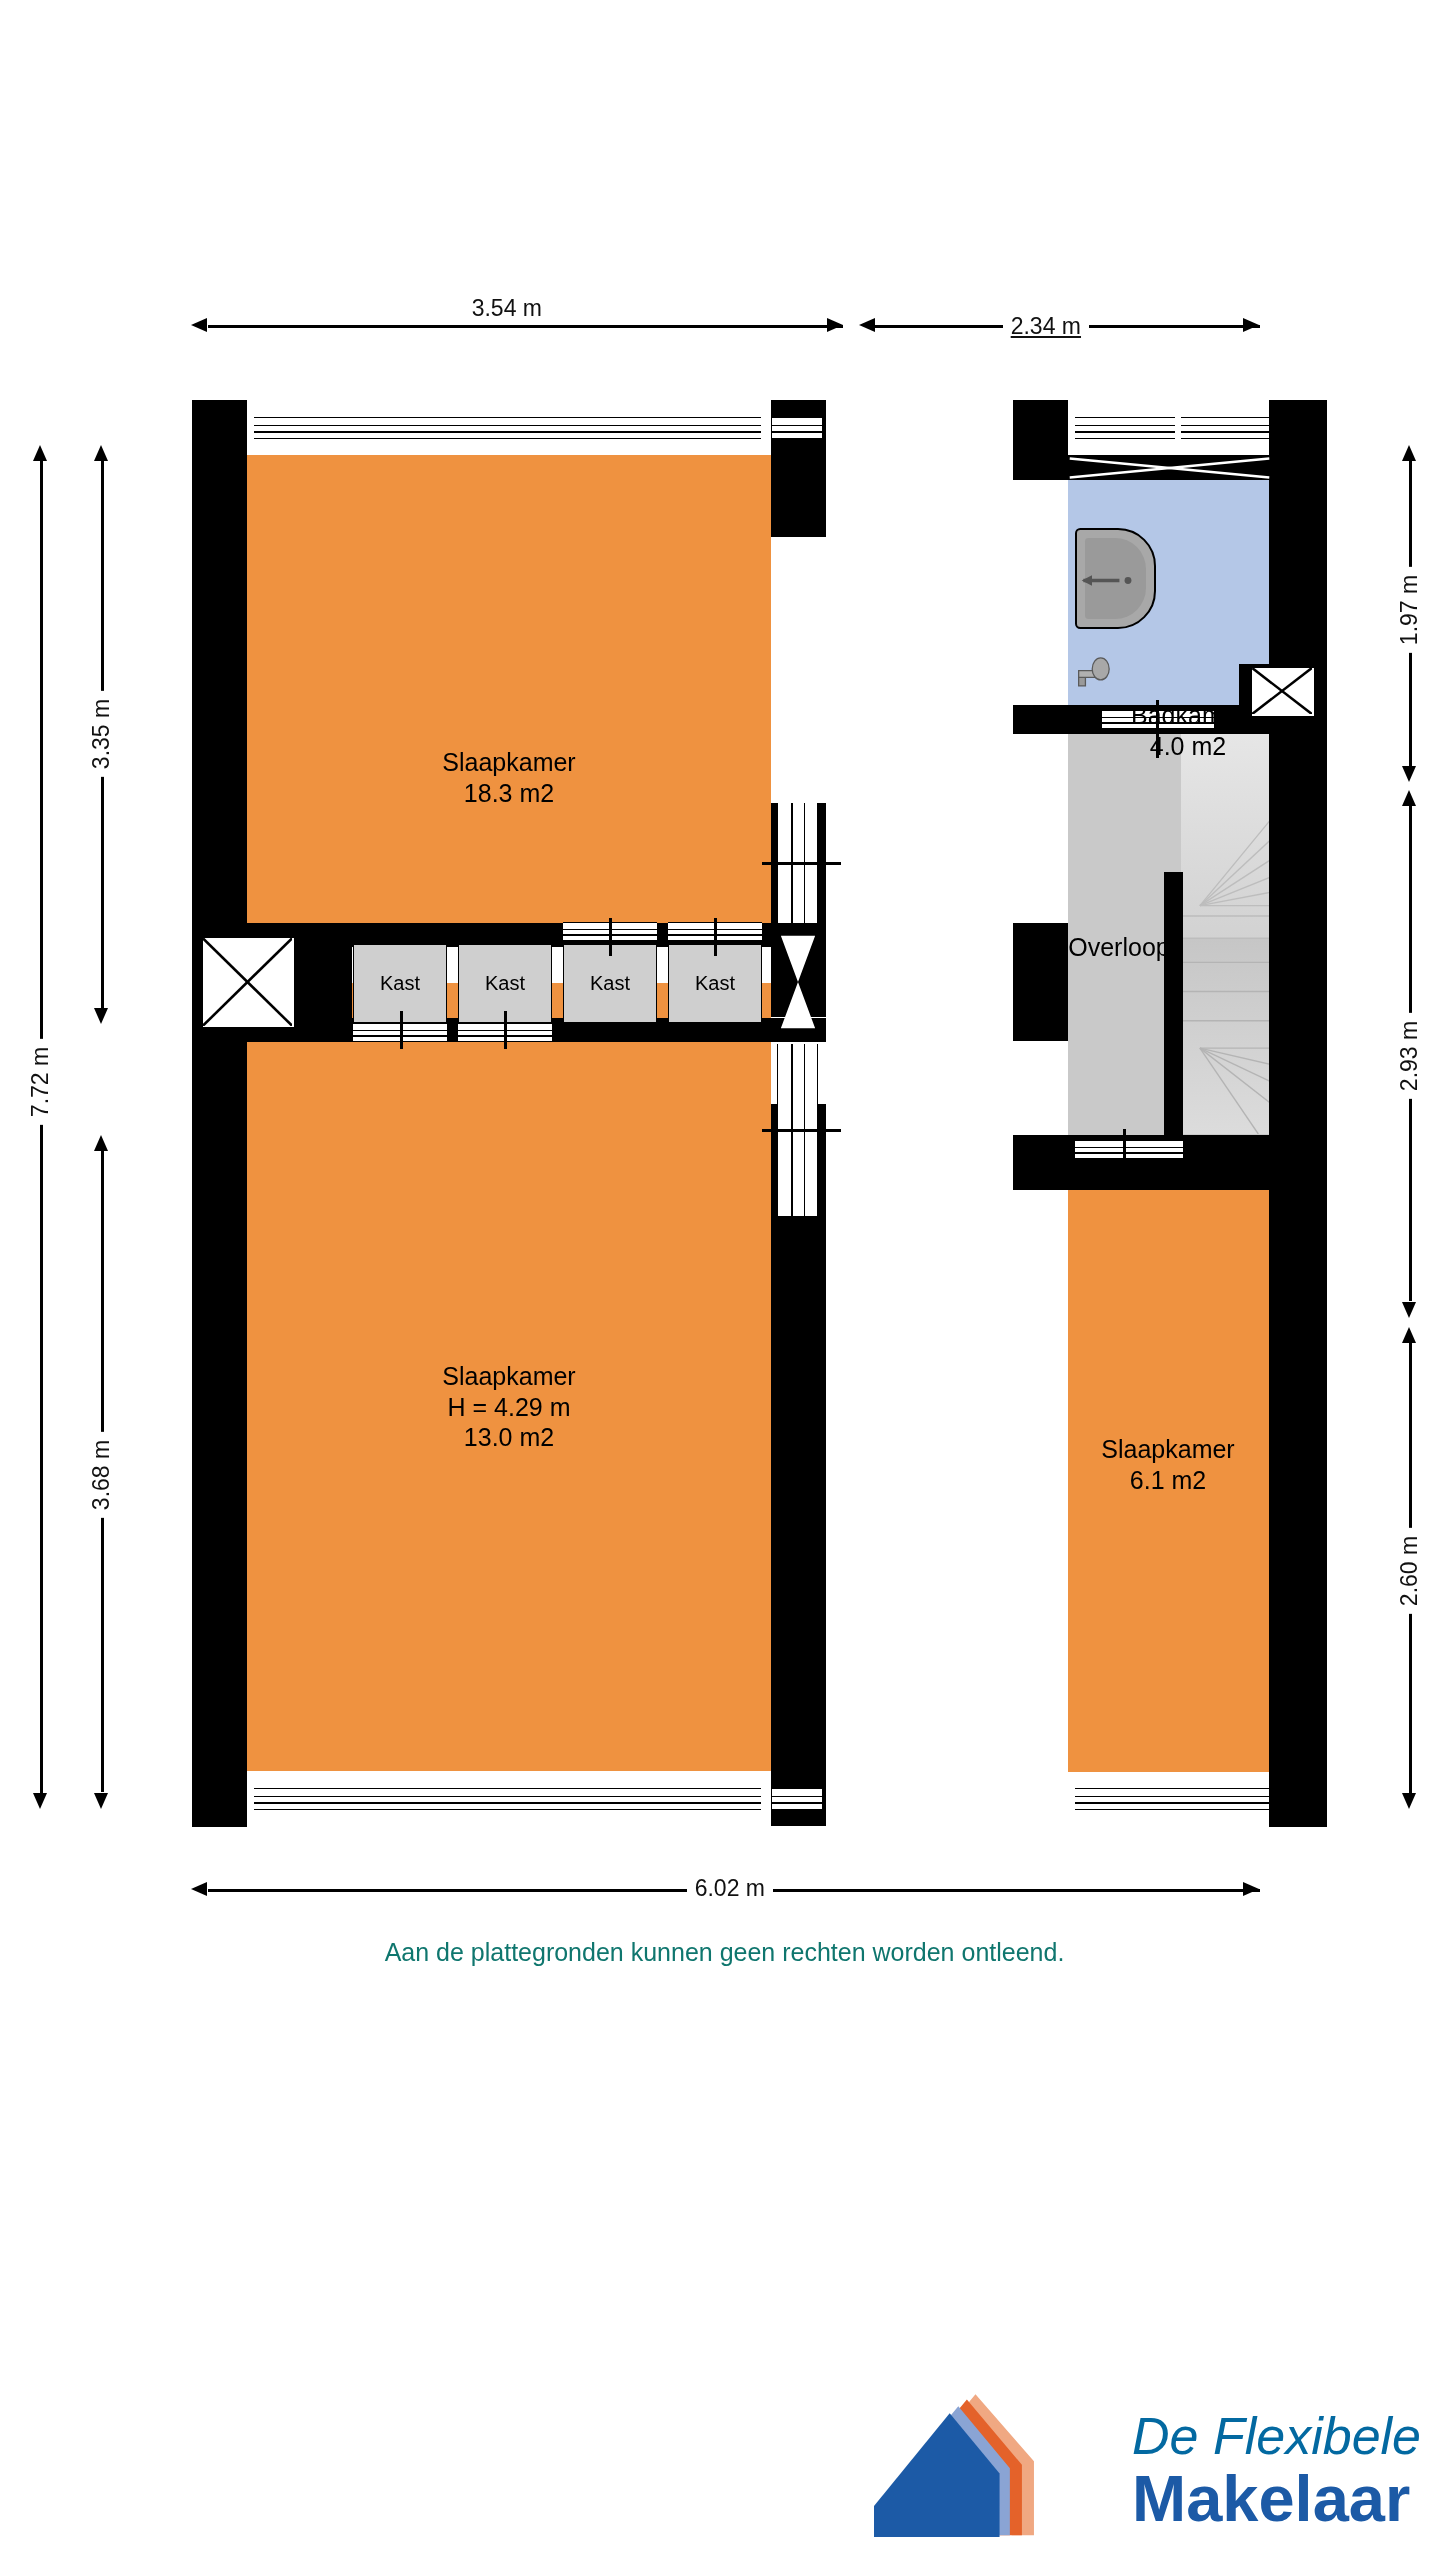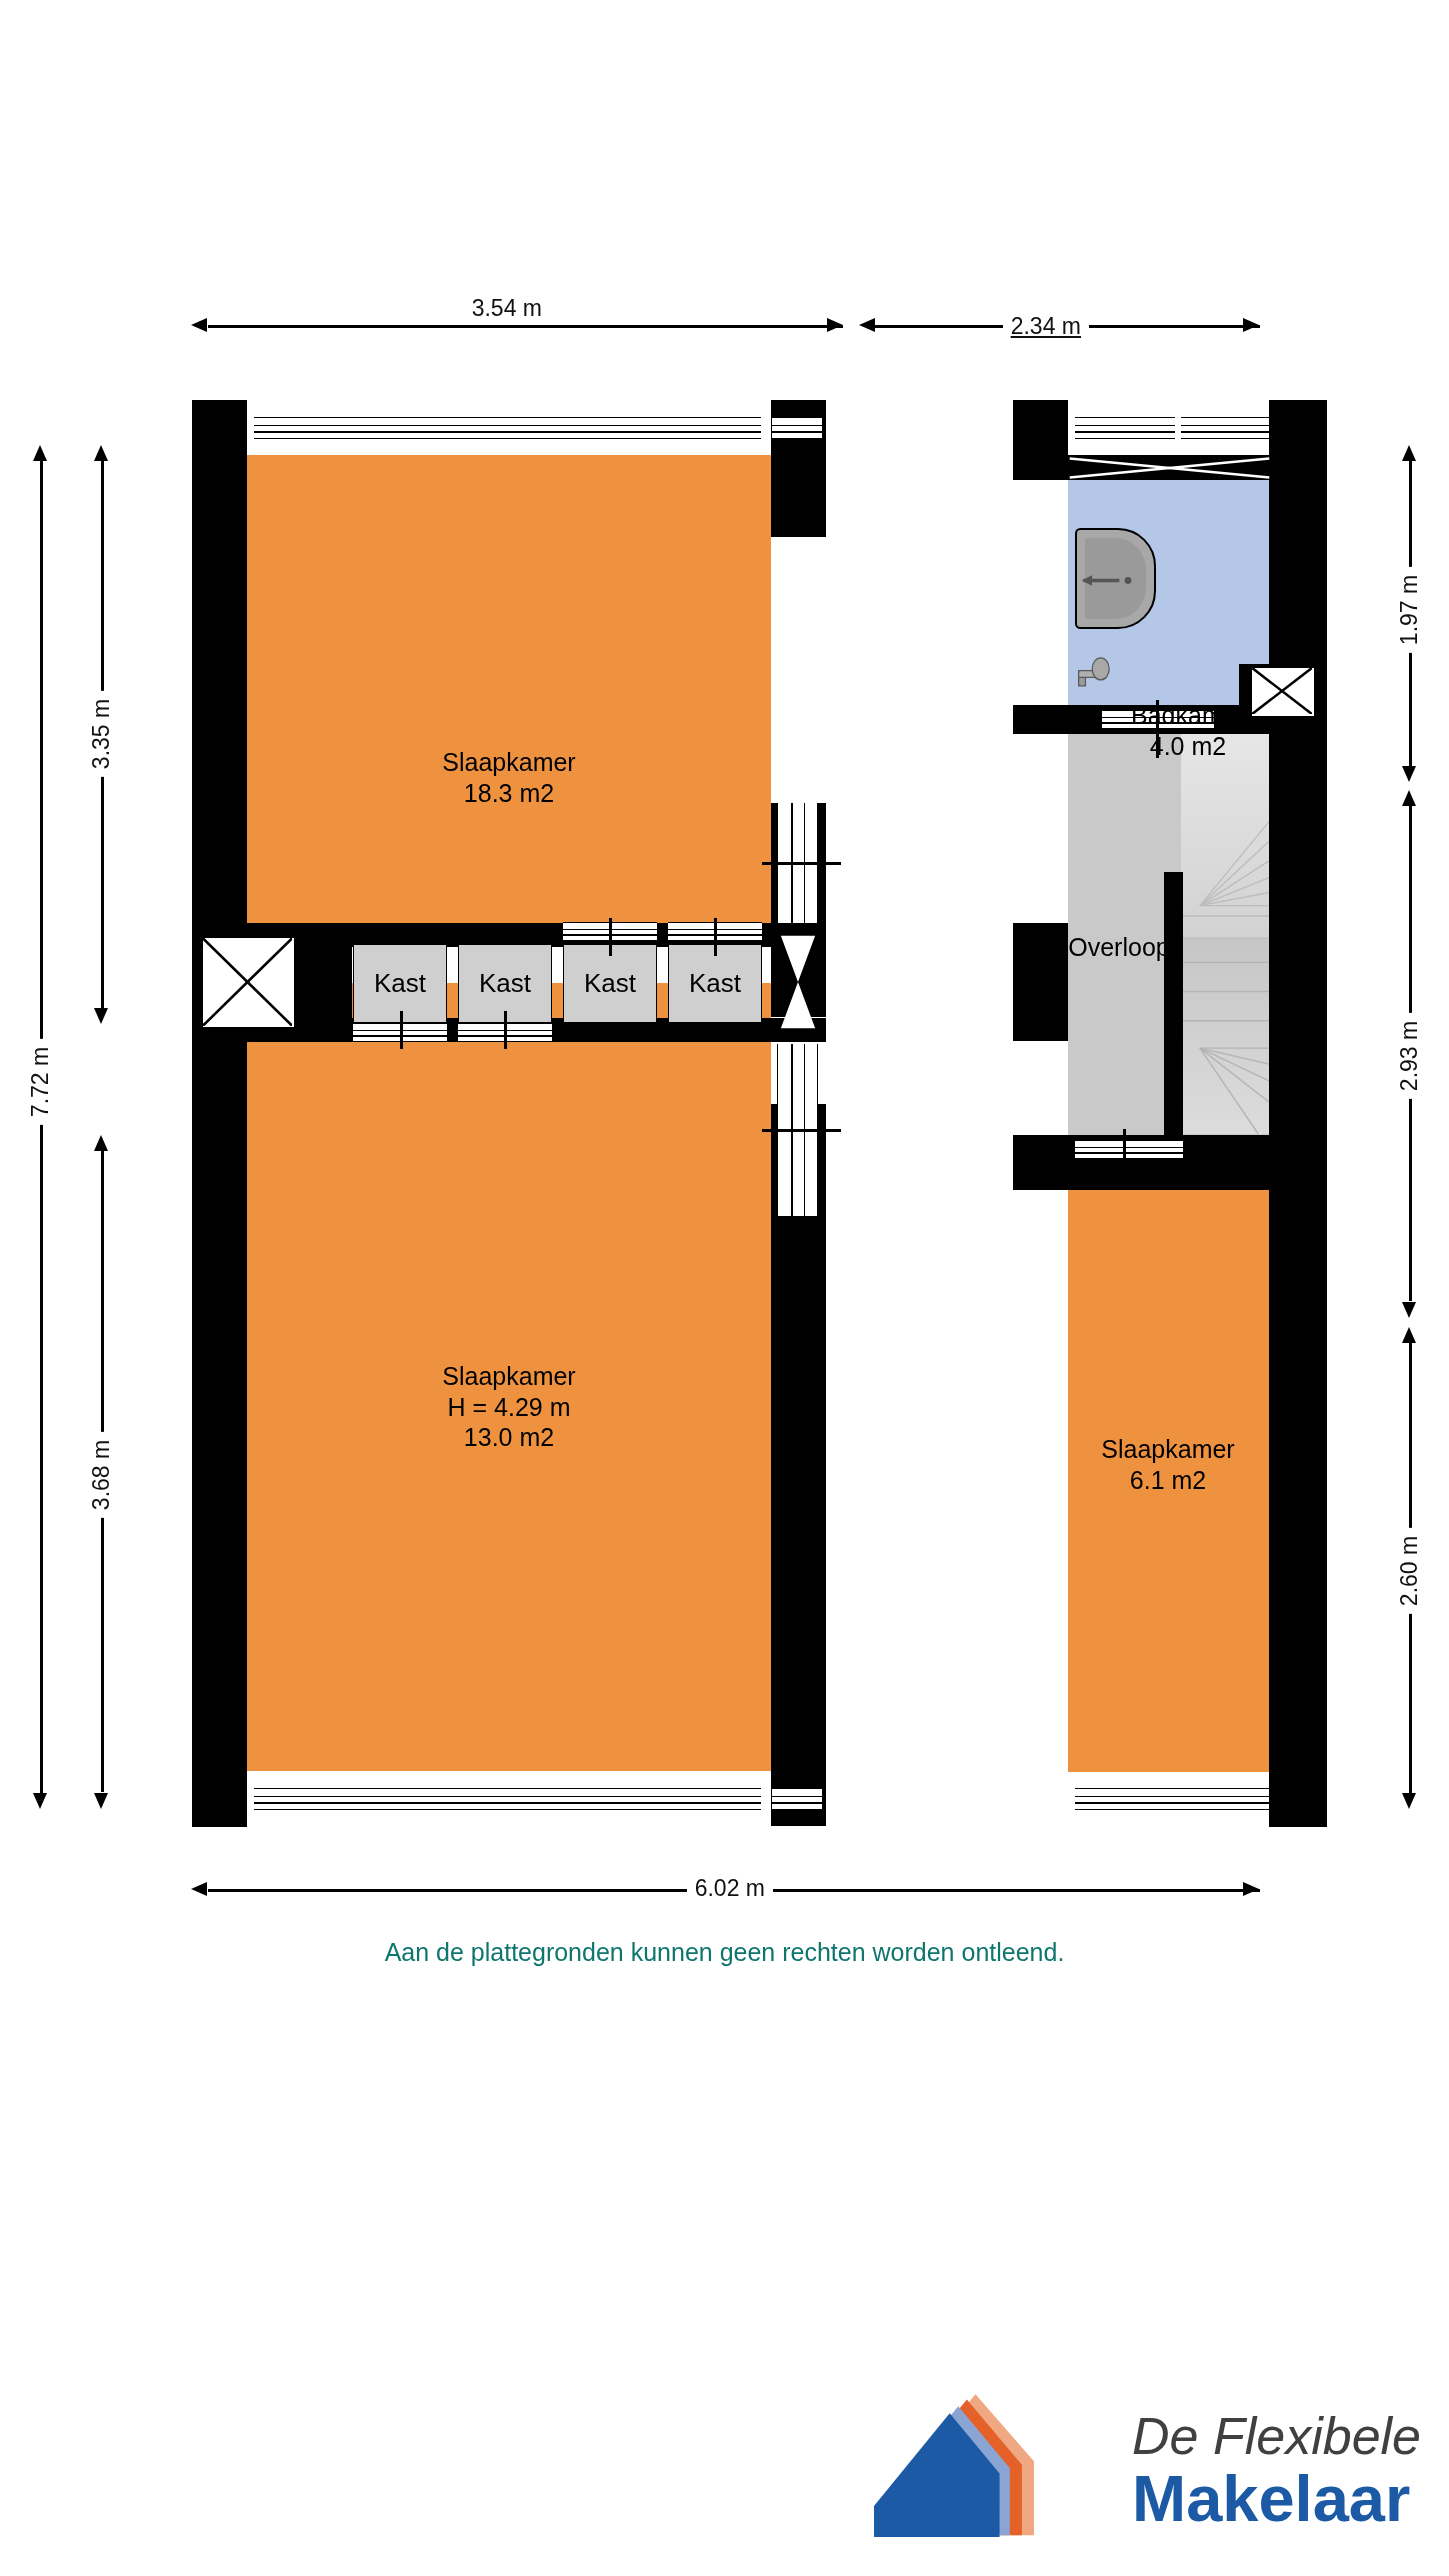--- a/index.html
+++ b/index.html
@@ -69,21 +69,21 @@
   
   .wincavity { position:absolute; background:#fff; }
 
   
   .doorline { position:absolute; background:#000; }
 
   
   .kast {
     position:absolute; background:#cfcfcf; border:1.7px solid #000;
     display:flex; align-items:center; justify-content:center;
-    font-size:26px; color:#000;
+    font-size:20px; color:#000;
   }
 
   
   #stairs { position:absolute; overflow:hidden; background:#d7d7d7; }
   #stairs svg { display:block; }
 
   
   .tub {
     position:absolute; background:#a8a8a8; border:2.6px solid #000;
     border-radius: 5.2px 38px 38px 5.2px;
@@ -96,21 +96,21 @@
   
   #footer {
     position:absolute; left:0; right:0; top:1936px;
     text-align:center; font-size:25px; line-height:1.35; color:#0f766e;
   }
 
   
   #logo { position:absolute; left:874px; top:2353px; width:567px; height:215px; }
   .logo-text-top {
     position:absolute; left:258px; top:53px; font-size:52px; font-style:italic;
-    color:#404040; font-family:"Liberation Sans", sans-serif; white-space:nowrap;
+    color:#0369a1; font-family:"Liberation Sans", sans-serif; white-space:nowrap;
   }
   .logo-text-bot {
     position:absolute; left:258px; top:108px; font-size:65px; font-weight:bold;
     color:#1c5aa6; font-family:"Liberation Sans", sans-serif; white-space:nowrap;
   }
 </style>
 </head>
 <body>
 
 <div id="page">

